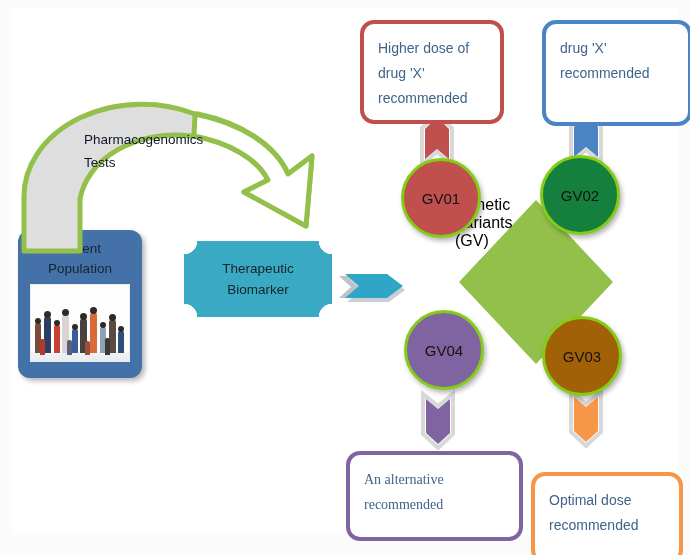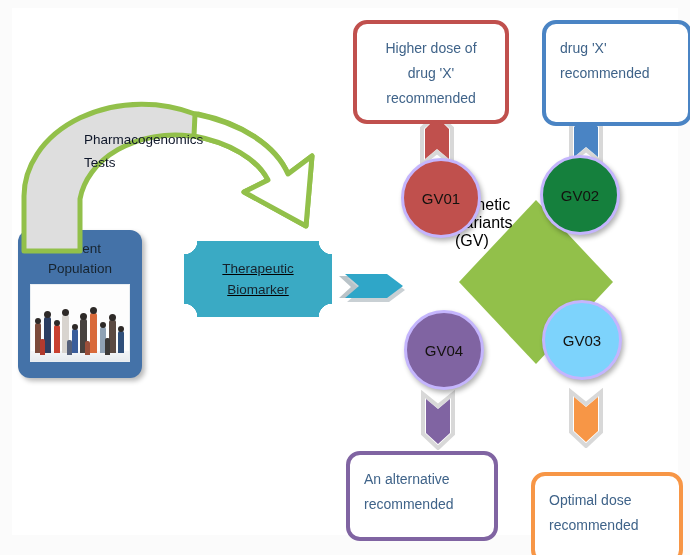--- a/index.html
+++ b/index.html
@@ -48,21 +48,20 @@
       radial-gradient(circle 14px at 100% 0, transparent 13px, #000 13.5px),
       radial-gradient(circle 14px at 0 100%, transparent 13px, #000 13.5px),
       radial-gradient(circle 14px at 100% 100%, transparent 13px, #000 13.5px);
     -webkit-mask-composite:source-in;
     mask-image:
       radial-gradient(circle 14px at 0 0, transparent 13px, #000 13.5px),
       radial-gradient(circle 14px at 100% 0, transparent 13px, #000 13.5px),
       radial-gradient(circle 14px at 0 100%, transparent 13px, #000 13.5px),
       radial-gradient(circle 14px at 100% 100%, transparent 13px, #000 13.5px);
     mask-composite:intersect;
-    text-decoration:underline;
   }
   #biomarker .lbl{color:#16222c;font-size:13.5px;line-height:21px;text-align:center;}
 
   
   #pgx-arrow{left:8px;top:88px;width:310px;height:160px;}
   #pgx-label{
     left:72px;top:120px;width:190px;
     color:#0f172a;font-size:13.5px;line-height:23px;
   }
 
@@ -71,36 +70,36 @@
 
   
   #diamond{left:443px;top:188px;width:162px;height:172px;}
 
   
   .gv{
     width:80px;height:80px;border-radius:50%;
     display:flex;align-items:center;justify-content:center;
     color:#14120f;font-size:15px;
     box-shadow:2px 3px 5px rgba(0,0,0,.3);
-    border:3px solid #c4b5fd;
+    border:3px solid #84cc16;
   }
   #gv01{left:389px;top:150px;background:#c0504d;}
   #gv02{left:528px;top:147px;background:#15803d;}
-  #gv03{left:530px;top:292px;background:#7dd3fc;}
+  #gv03{left:530px;top:308px;background:#a16207;}
   #gv04{left:392px;top:302px;background:#8064a2;}
 
   
   .box{
     background:#ffffff;border:4px solid #000;border-radius:14px;
     box-sizing:border-box;padding:12px 14px;
     color:#3f6389;font-size:14px;line-height:25px;
   }
-  #box-high{left:341px;top:12px;width:156px;height:104px;border-color:#c0504d;text-align:center;}
+  #box-high{left:348px;top:12px;width:144px;height:104px;border-color:#c0504d;}
   #box-low{left:530px;top:12px;width:150px;height:106px;border-color:#4a84c4;}
-  #box-alt{left:334px;top:443px;width:152px;height:90px;border-color:#8064a2;}
+  #box-alt{left:334px;top:443px;width:177px;height:90px;border-color:#8064a2;font-family:Liberation Serif, serif;}
   #box-opt{left:519px;top:464px;width:152px;height:92px;border-color:#f79646;}
 
   
   .ribbon{position:absolute;}
 </style>
 </head>
 <body>
 
 <div id="canvas">
 

